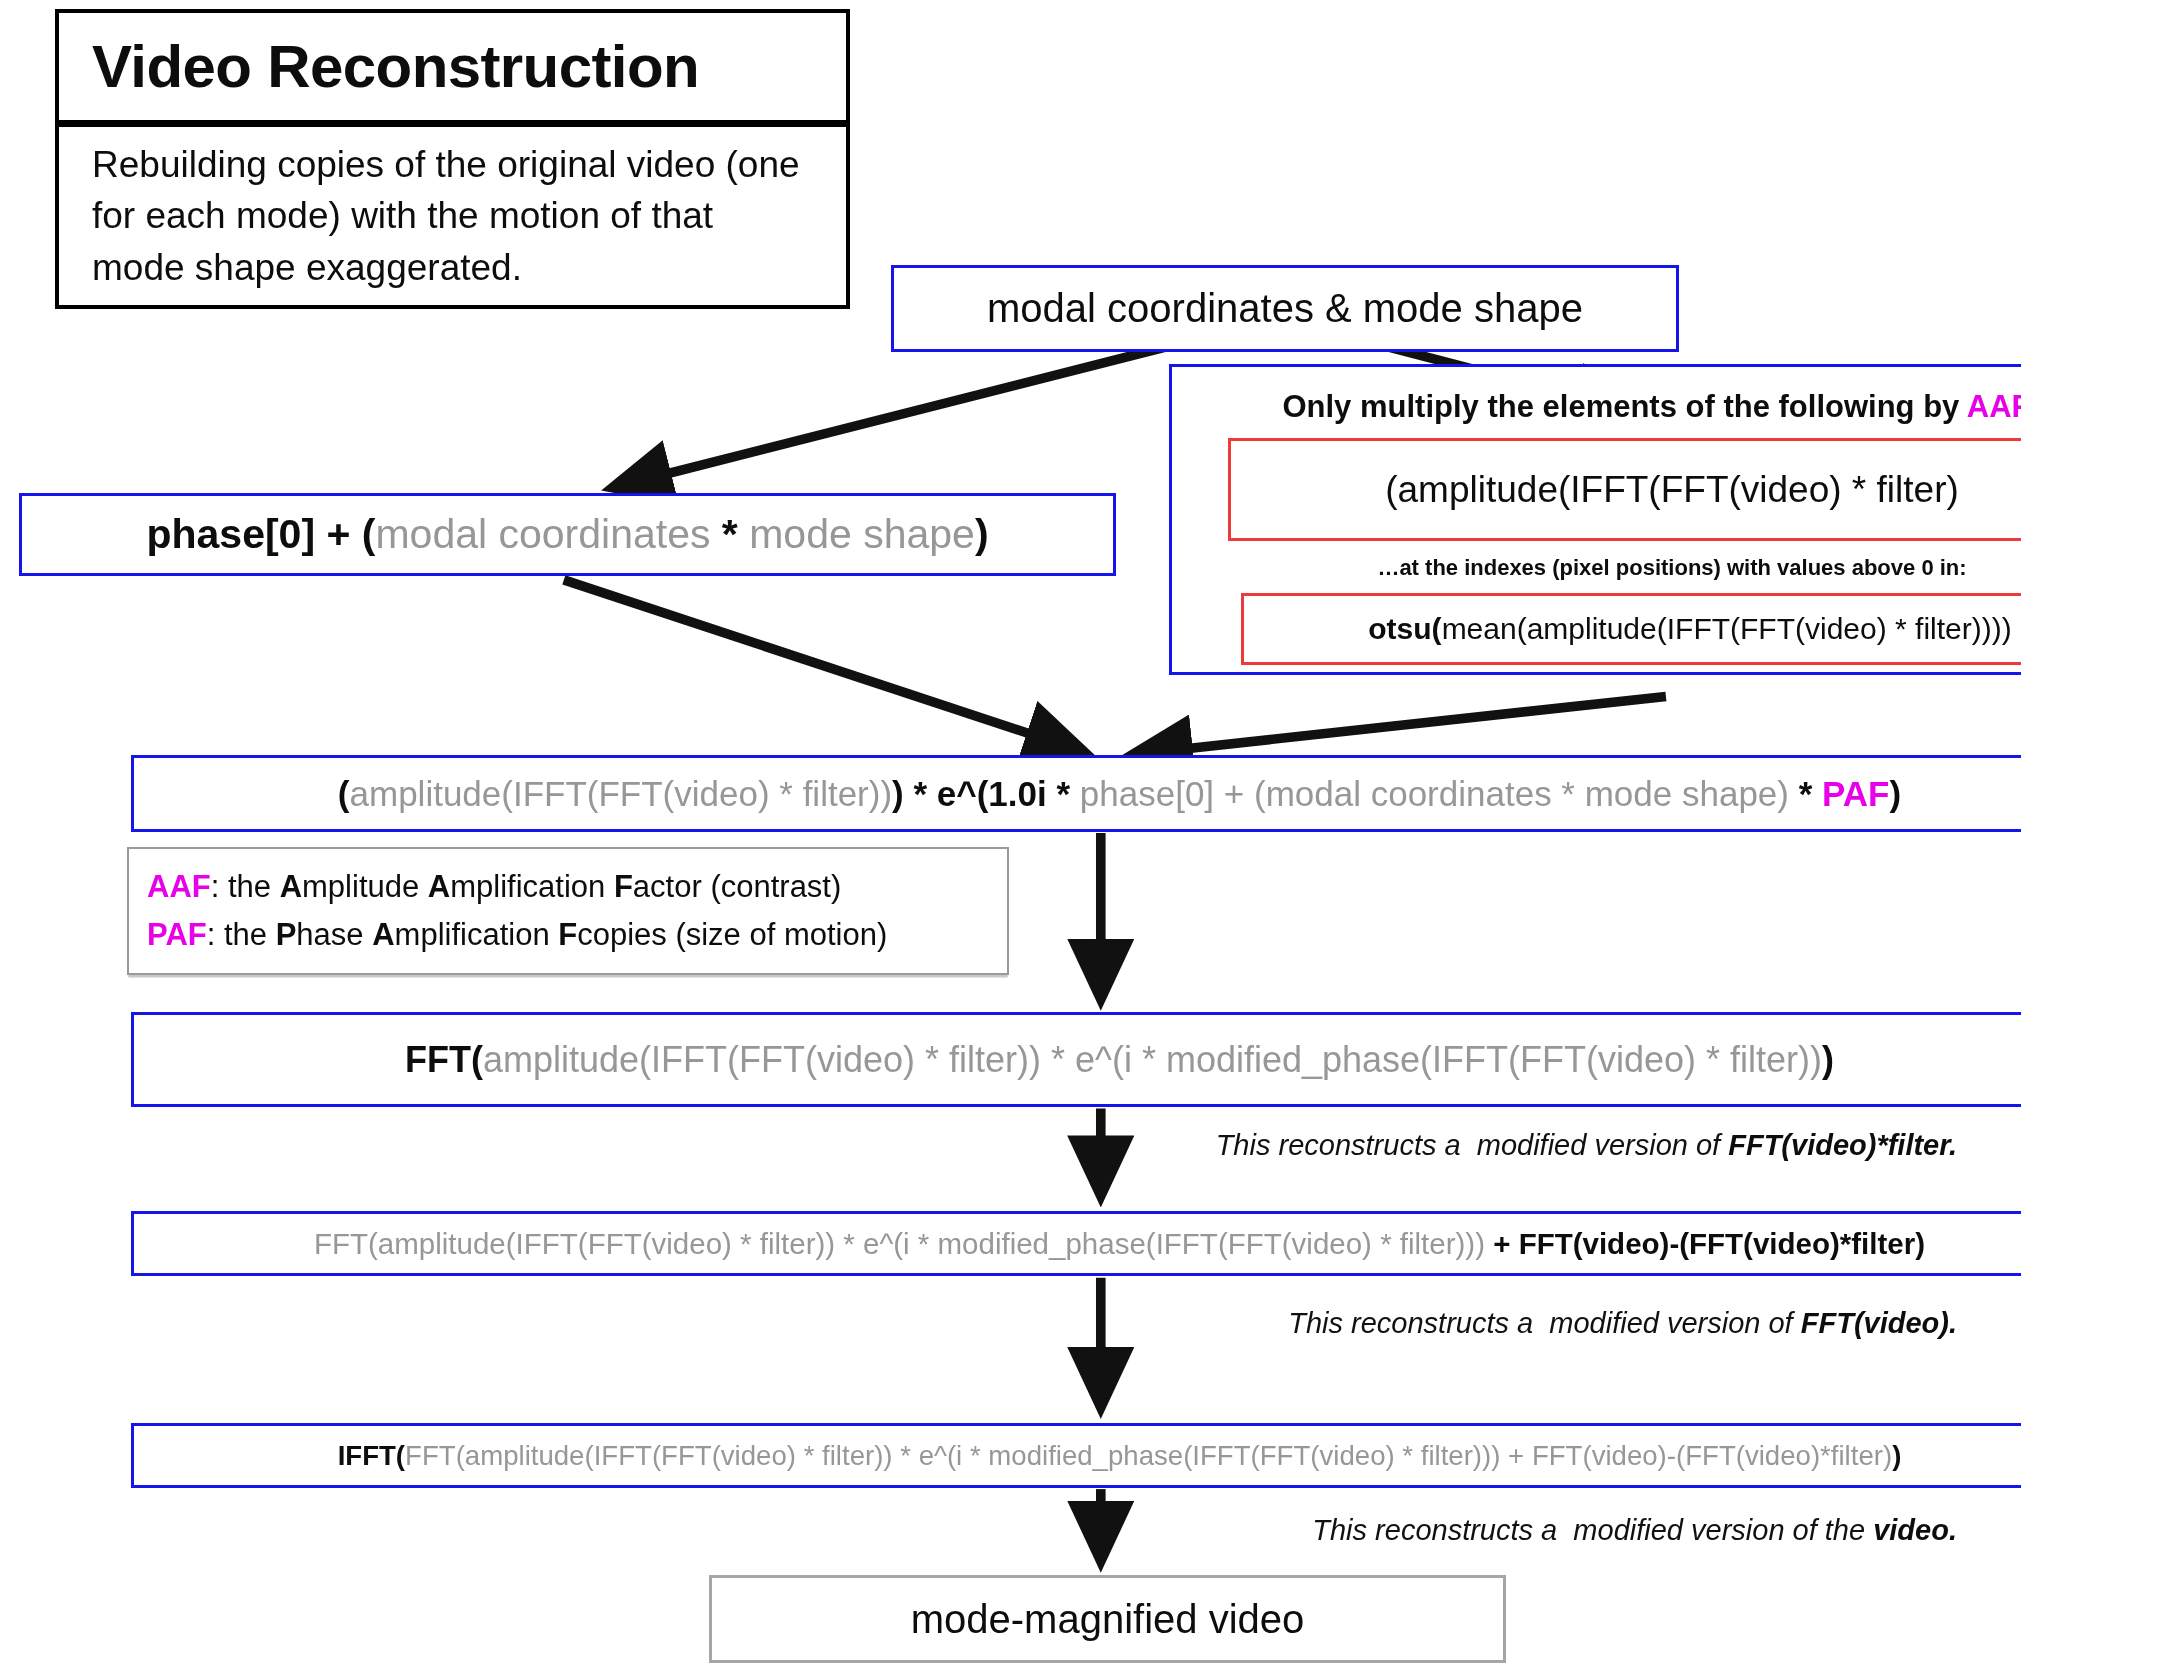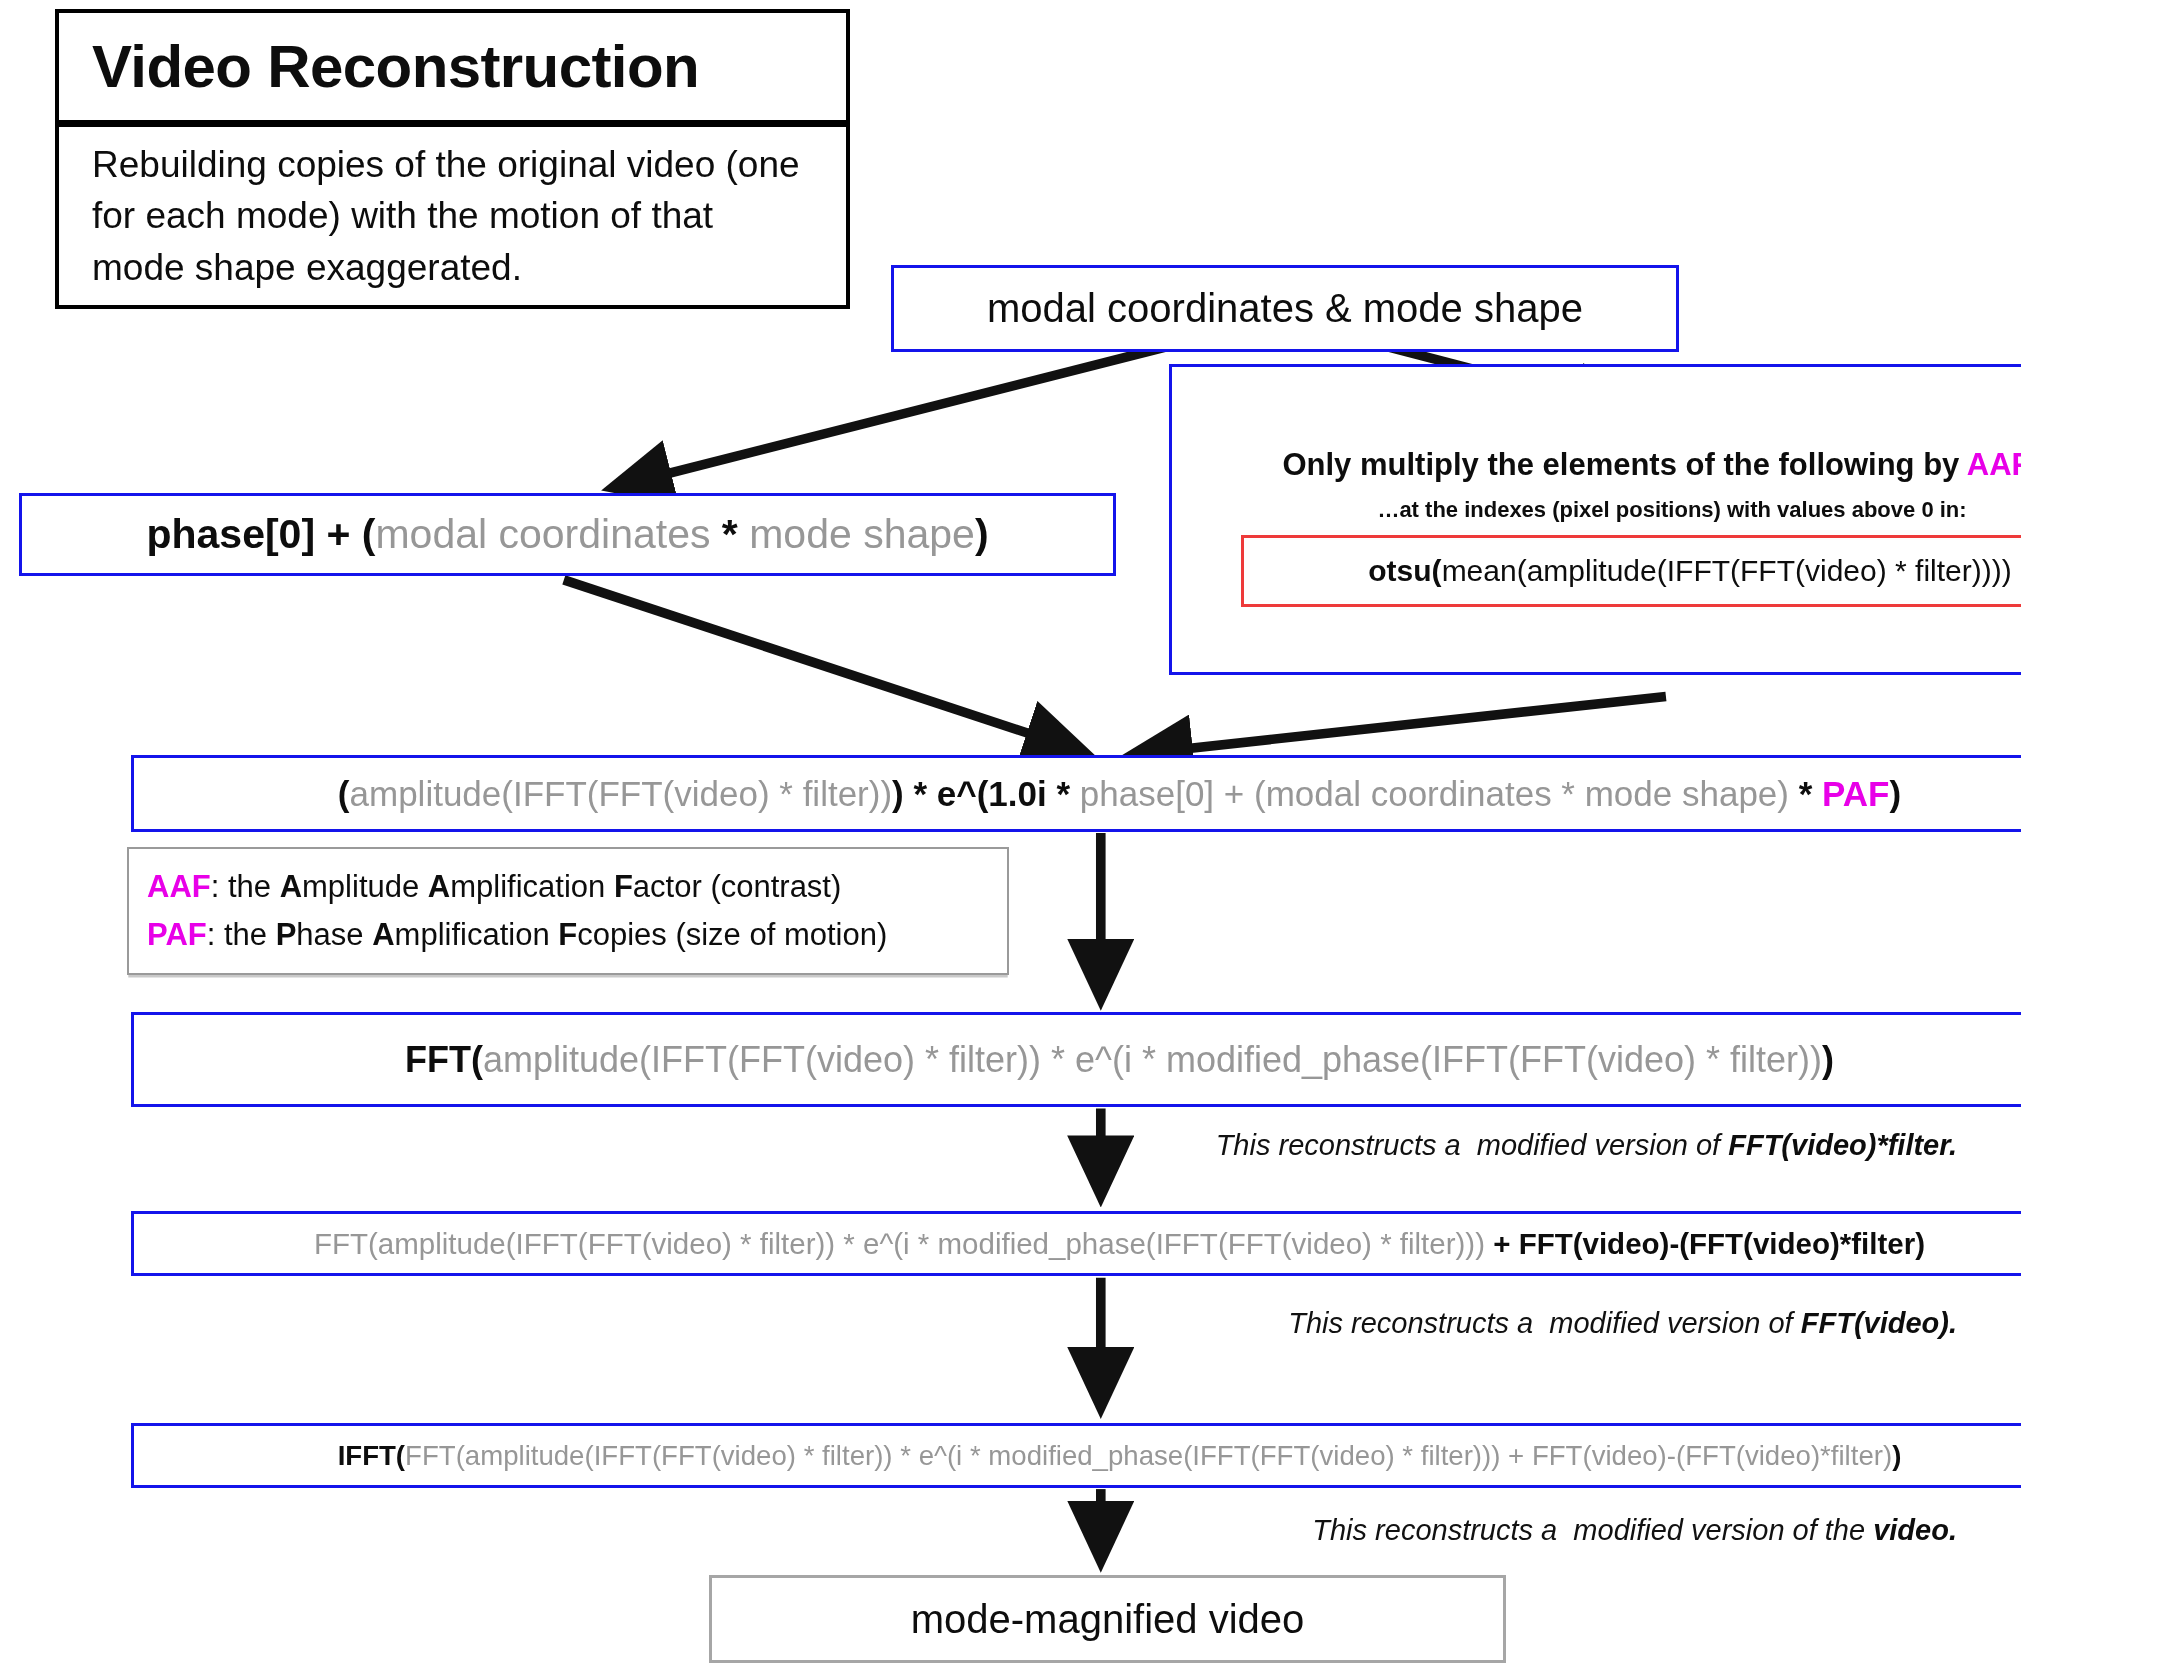--- a/index.html
+++ b/index.html
@@ -140,20 +140,23 @@
   <div class="box blue-border modal-box">
     <span>modal coordinates &amp; mode shape</span>
   </div>
 
   <div class="box blue-border phase-box">
     <span><span class="seg seg-bold">phase[0] + (</span><span class="seg seg-gray">modal coordinates</span><span class="seg seg-bold"> * </span><span class="seg seg-gray">mode shape</span><span class="seg seg-bold">)</span></span>
   </div>
 
   <div class="box blue-border aaf-box">
     <div class="aaf-heading"><span class="seg seg-bold">Only multiply the elements of the following by </span><span class="seg seg-magenta">AAF</span><span class="seg seg-bold">…</span></div>
+    <div class="red-border ampl-box">
+      <span><span class="seg seg-plain">(amplitude(IFFT(FFT(video) * filter)</span></span>
+    </div>
     <div class="indexes-note"><span class="seg seg-bold">…at the indexes (pixel positions) with values above 0 in:</span></div>
     <div class="red-border otsu-box">
       <span><span class="seg seg-bold">otsu(</span><span class="seg seg-plain">mean(amplitude(IFFT(FFT(video) * filter))))</span></span>
     </div>
   </div>
 
   <div class="box blue-border formula1-box">
     <span><span class="seg seg-bold">(</span><span class="seg seg-gray">amplitude(IFFT(FFT(video) * filter))</span><span class="seg seg-bold">) * e^(1.0i * </span><span class="seg seg-gray">phase[0] + (modal coordinates * mode shape)</span><span class="seg seg-bold"> * </span><span class="seg seg-magenta">PAF</span><span class="seg seg-bold">)</span></span>
   </div>
 

